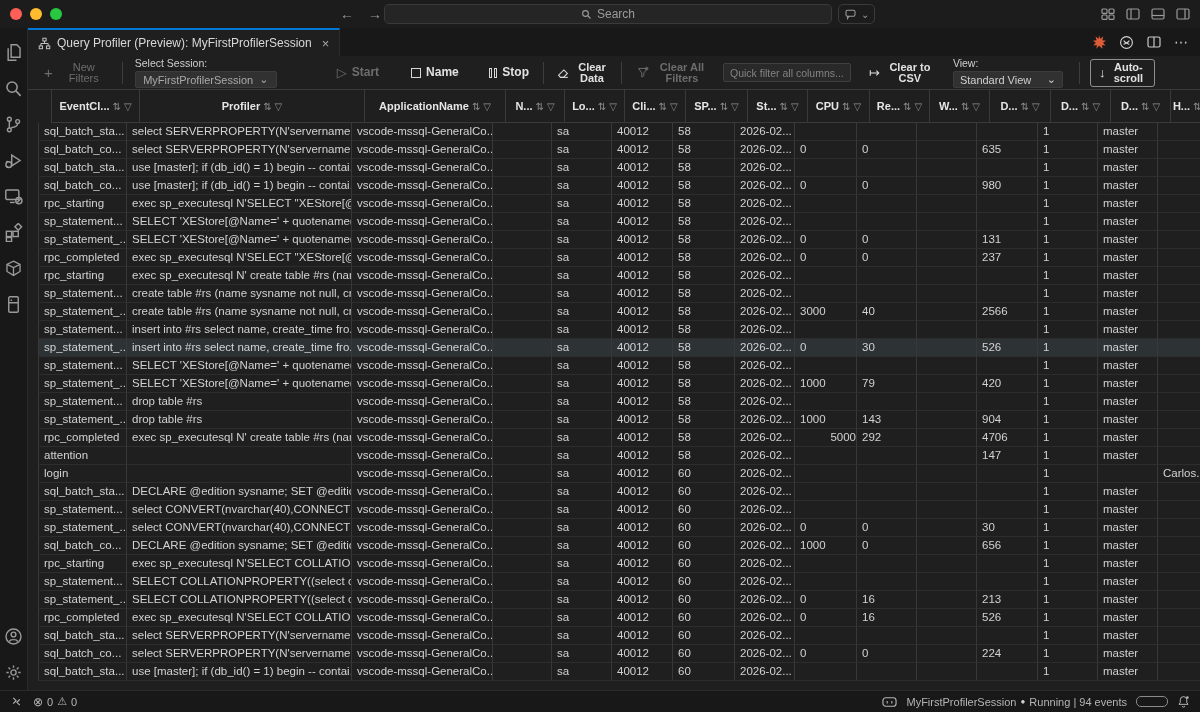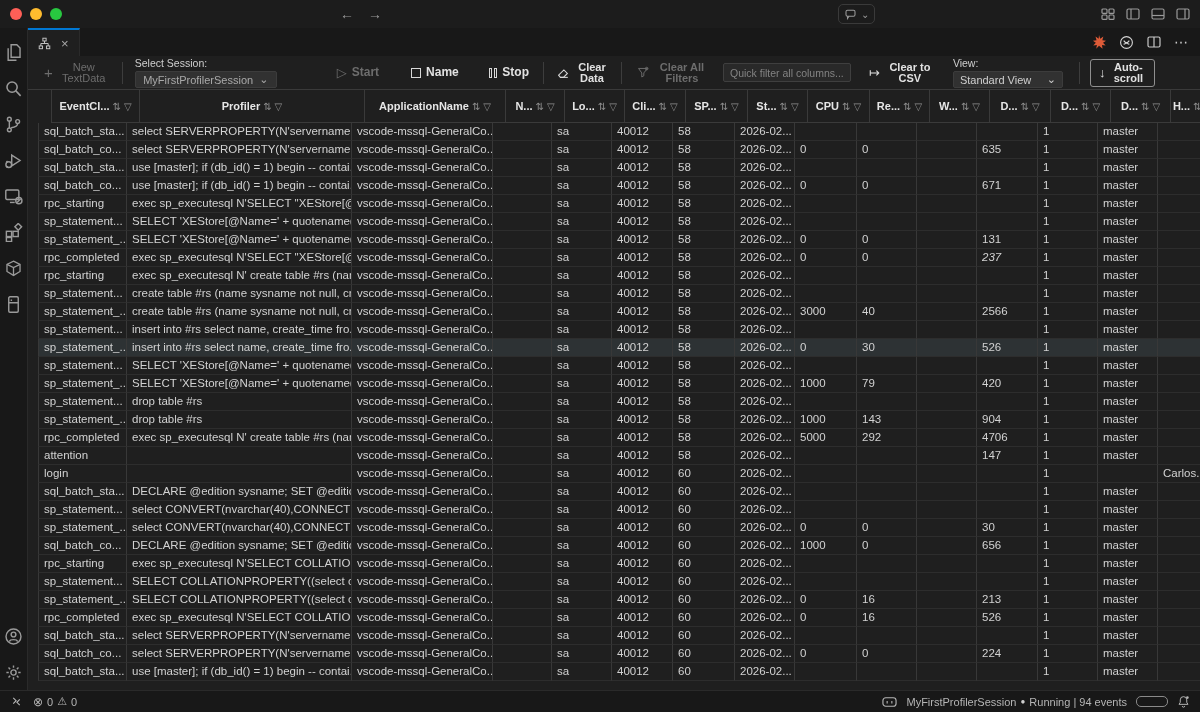--- a/index.html
+++ b/index.html
@@ -73,20 +73,27 @@
   <div class="titlebar">
     <div class="lights">
       <div class="light" style="background:#ff5f57"></div>
       <div class="light" style="background:#febc2e"></div>
       <div class="light" style="background:#28c840"></div>
     </div>
     <div class="navarrows">
       <span>←</span>
       <span>→</span>
     </div>
+    <div class="searchbox">
+      <svg width="11" height="11" viewBox="0 0 16 16" fill="none" stroke="#9b9b9b" stroke-width="1.6">
+          <circle cx="6.5" cy="6.5" r="4.2"></circle>
+          <path d="M9.8 9.8l4 4"></path>
+        </svg>
+      <span>Search</span>
+    </div>
     <div class="copilotbox">
       <svg width="13" height="12" viewBox="0 0 16 16" fill="none" stroke="#9b9b9b" stroke-width="1.4">
           <rect x="2" y="3" width="12" height="8" rx="2"></rect>
           <path d="M6 11l-2 3v-3"></path>
         </svg>
       <span>⌄</span>
     </div>
     <div class="layouticons">
       <svg width="14" height="12" viewBox="0 0 14 12" fill="none" stroke="#9a9a9a" stroke-width="1.2">
           <rect x="1" y="1" width="5" height="4.4" rx="1"></rect>
@@ -183,20 +190,21 @@
   <div class="main">
 
     <div class="tabstrip">
       <div class="tab">
         <svg width="13" height="13" viewBox="0 0 16 16" fill="none" stroke="#c5c5c5" stroke-width="1.2">
             <rect x="6" y="1.5" width="4" height="3.4"></rect>
             <rect x="1.5" y="11" width="4" height="3.4"></rect>
             <rect x="10.5" y="11" width="4" height="3.4"></rect>
             <path d="M8 4.9v3.1M3.5 11V8h9v3"></path>
           </svg>
+        <span>Query Profiler (Preview): MyFirstProfilerSession</span>
         <span class="tab-close">×</span>
       </div>
       <div class="tabstrip-right">
         <svg width="14" height="14" viewBox="0 0 16 16" fill="#dd5b38">
             <path d="M8 0l1.4 4.2L13 1.8l-1.2 4.1 4.2.6-3.4 2.4 3 3-4.2-.4.7 4.2L8 12.4 4.9 15.7l.7-4.2-4.2.4 3-3L1 6.5l4.2-.6L4 1.8l3.6 2.4z"></path>
           </svg>
         <svg width="15" height="15" viewBox="0 0 16 16" fill="none" stroke="#d4d4d4" stroke-width="1.2">
             <circle cx="8" cy="8" r="6.3"></circle>
             <path d="M5 10c2-1 4-1 6-4M5 6c2 3 4 3 6 4"></path>
           </svg>
@@ -204,21 +212,21 @@
             <rect x="1" y="1" width="12" height="10" rx="1.5"></rect>
             <path d="M7 1v10"></path>
           </svg>
         <span style="font-size:14px;">⋯</span>
       </div>
     </div>
 
     <div class="toolbar">
       <div class="tb-btn disabled" style="margin-right:12px;">
         <span style="font-size:15px;">+</span>
-        <span class="tb-2line">New TextData</span>
+        <span class="tb-2line">New Filters</span>
       </div>
       <div class="tb-sep"></div>
       <div class="tb-group" style="margin:0 24px 0 12px;">
         <span class="tb-grouplabel">Select Session:</span>
         <div class="tb-select" style="width:142px;">
           <span>MyFirstProfilerSession</span>
           <span>⌄</span>
         </div>
       </div>
       <div class="tb-btn disabled" style="margin:0 16px 0 36px;">
@@ -406,21 +414,21 @@
             <div class="td" style="width: 225px;">use [master]; if (db_id() = 1) begin -- contai...</div>
             <div class="td" style="width: 141px;">vscode-mssql-GeneralCo...</div>
             <div class="td" style="width: 59px;"></div>
             <div class="td" style="width: 60px;">sa</div>
             <div class="td" style="width: 61px;">40012</div>
             <div class="td" style="width: 62px;">58</div>
             <div class="td" style="width: 60px;">2026-02...</div>
             <div class="td" style="width: 62px;">0</div>
             <div class="td" style="width: 60px;">0</div>
             <div class="td" style="width: 60px;"></div>
-            <div class="td" style="width: 61px;">671</div>
+            <div class="td" style="width: 61px;">980</div>
             <div class="td" style="width: 60px;">1</div>
             <div class="td" style="width: 60px;">master</div>
             <div class="td" style="width: 44px;"></div>
           </div>
           <div class="tr">
             <div class="td" style="width: 89px;">rpc_starting</div>
             <div class="td" style="width: 225px;">exec sp_executesql N'SELECT ''XEStore[@...</div>
             <div class="td" style="width: 141px;">vscode-mssql-GeneralCo...</div>
             <div class="td" style="width: 59px;"></div>
             <div class="td" style="width: 60px;">sa</div>
@@ -474,21 +482,21 @@
             <div class="td" style="width: 225px;">exec sp_executesql N'SELECT ''XEStore[@...</div>
             <div class="td" style="width: 141px;">vscode-mssql-GeneralCo...</div>
             <div class="td" style="width: 59px;"></div>
             <div class="td" style="width: 60px;">sa</div>
             <div class="td" style="width: 61px;">40012</div>
             <div class="td" style="width: 62px;">58</div>
             <div class="td" style="width: 60px;">2026-02...</div>
             <div class="td" style="width: 62px;">0</div>
             <div class="td" style="width: 60px;">0</div>
             <div class="td" style="width: 60px;"></div>
-            <div class="td" style="width: 61px; font-style: italic;">237</div>
+            <div class="td" style="width: 61px;">237</div>
             <div class="td" style="width: 60px;">1</div>
             <div class="td" style="width: 60px;">master</div>
             <div class="td" style="width: 44px;"></div>
           </div>
           <div class="tr">
             <div class="td" style="width: 89px;">rpc_starting</div>
             <div class="td" style="width: 225px;">exec sp_executesql N' create table #rs (nam...</div>
             <div class="td" style="width: 141px;">vscode-mssql-GeneralCo...</div>
             <div class="td" style="width: 59px;"></div>
             <div class="td" style="width: 60px;">sa</div>
@@ -641,21 +649,21 @@
           </div>
           <div class="tr">
             <div class="td" style="width: 89px;">rpc_completed</div>
             <div class="td" style="width: 225px;">exec sp_executesql N' create table #rs (nam...</div>
             <div class="td" style="width: 141px;">vscode-mssql-GeneralCo...</div>
             <div class="td" style="width: 59px;"></div>
             <div class="td" style="width: 60px;">sa</div>
             <div class="td" style="width: 61px;">40012</div>
             <div class="td" style="width: 62px;">58</div>
             <div class="td" style="width: 60px;">2026-02...</div>
-            <div class="td" style="width: 62px;">5000</div>
+            <div class="td" style="width: 62px; text-align: right;">5000</div>
             <div class="td" style="width: 60px;">292</div>
             <div class="td" style="width: 60px;"></div>
             <div class="td" style="width: 61px;">4706</div>
             <div class="td" style="width: 60px;">1</div>
             <div class="td" style="width: 60px;">master</div>
             <div class="td" style="width: 44px;"></div>
           </div>
           <div class="tr">
             <div class="td" style="width: 89px;">attention</div>
             <div class="td" style="width: 225px;"></div>

